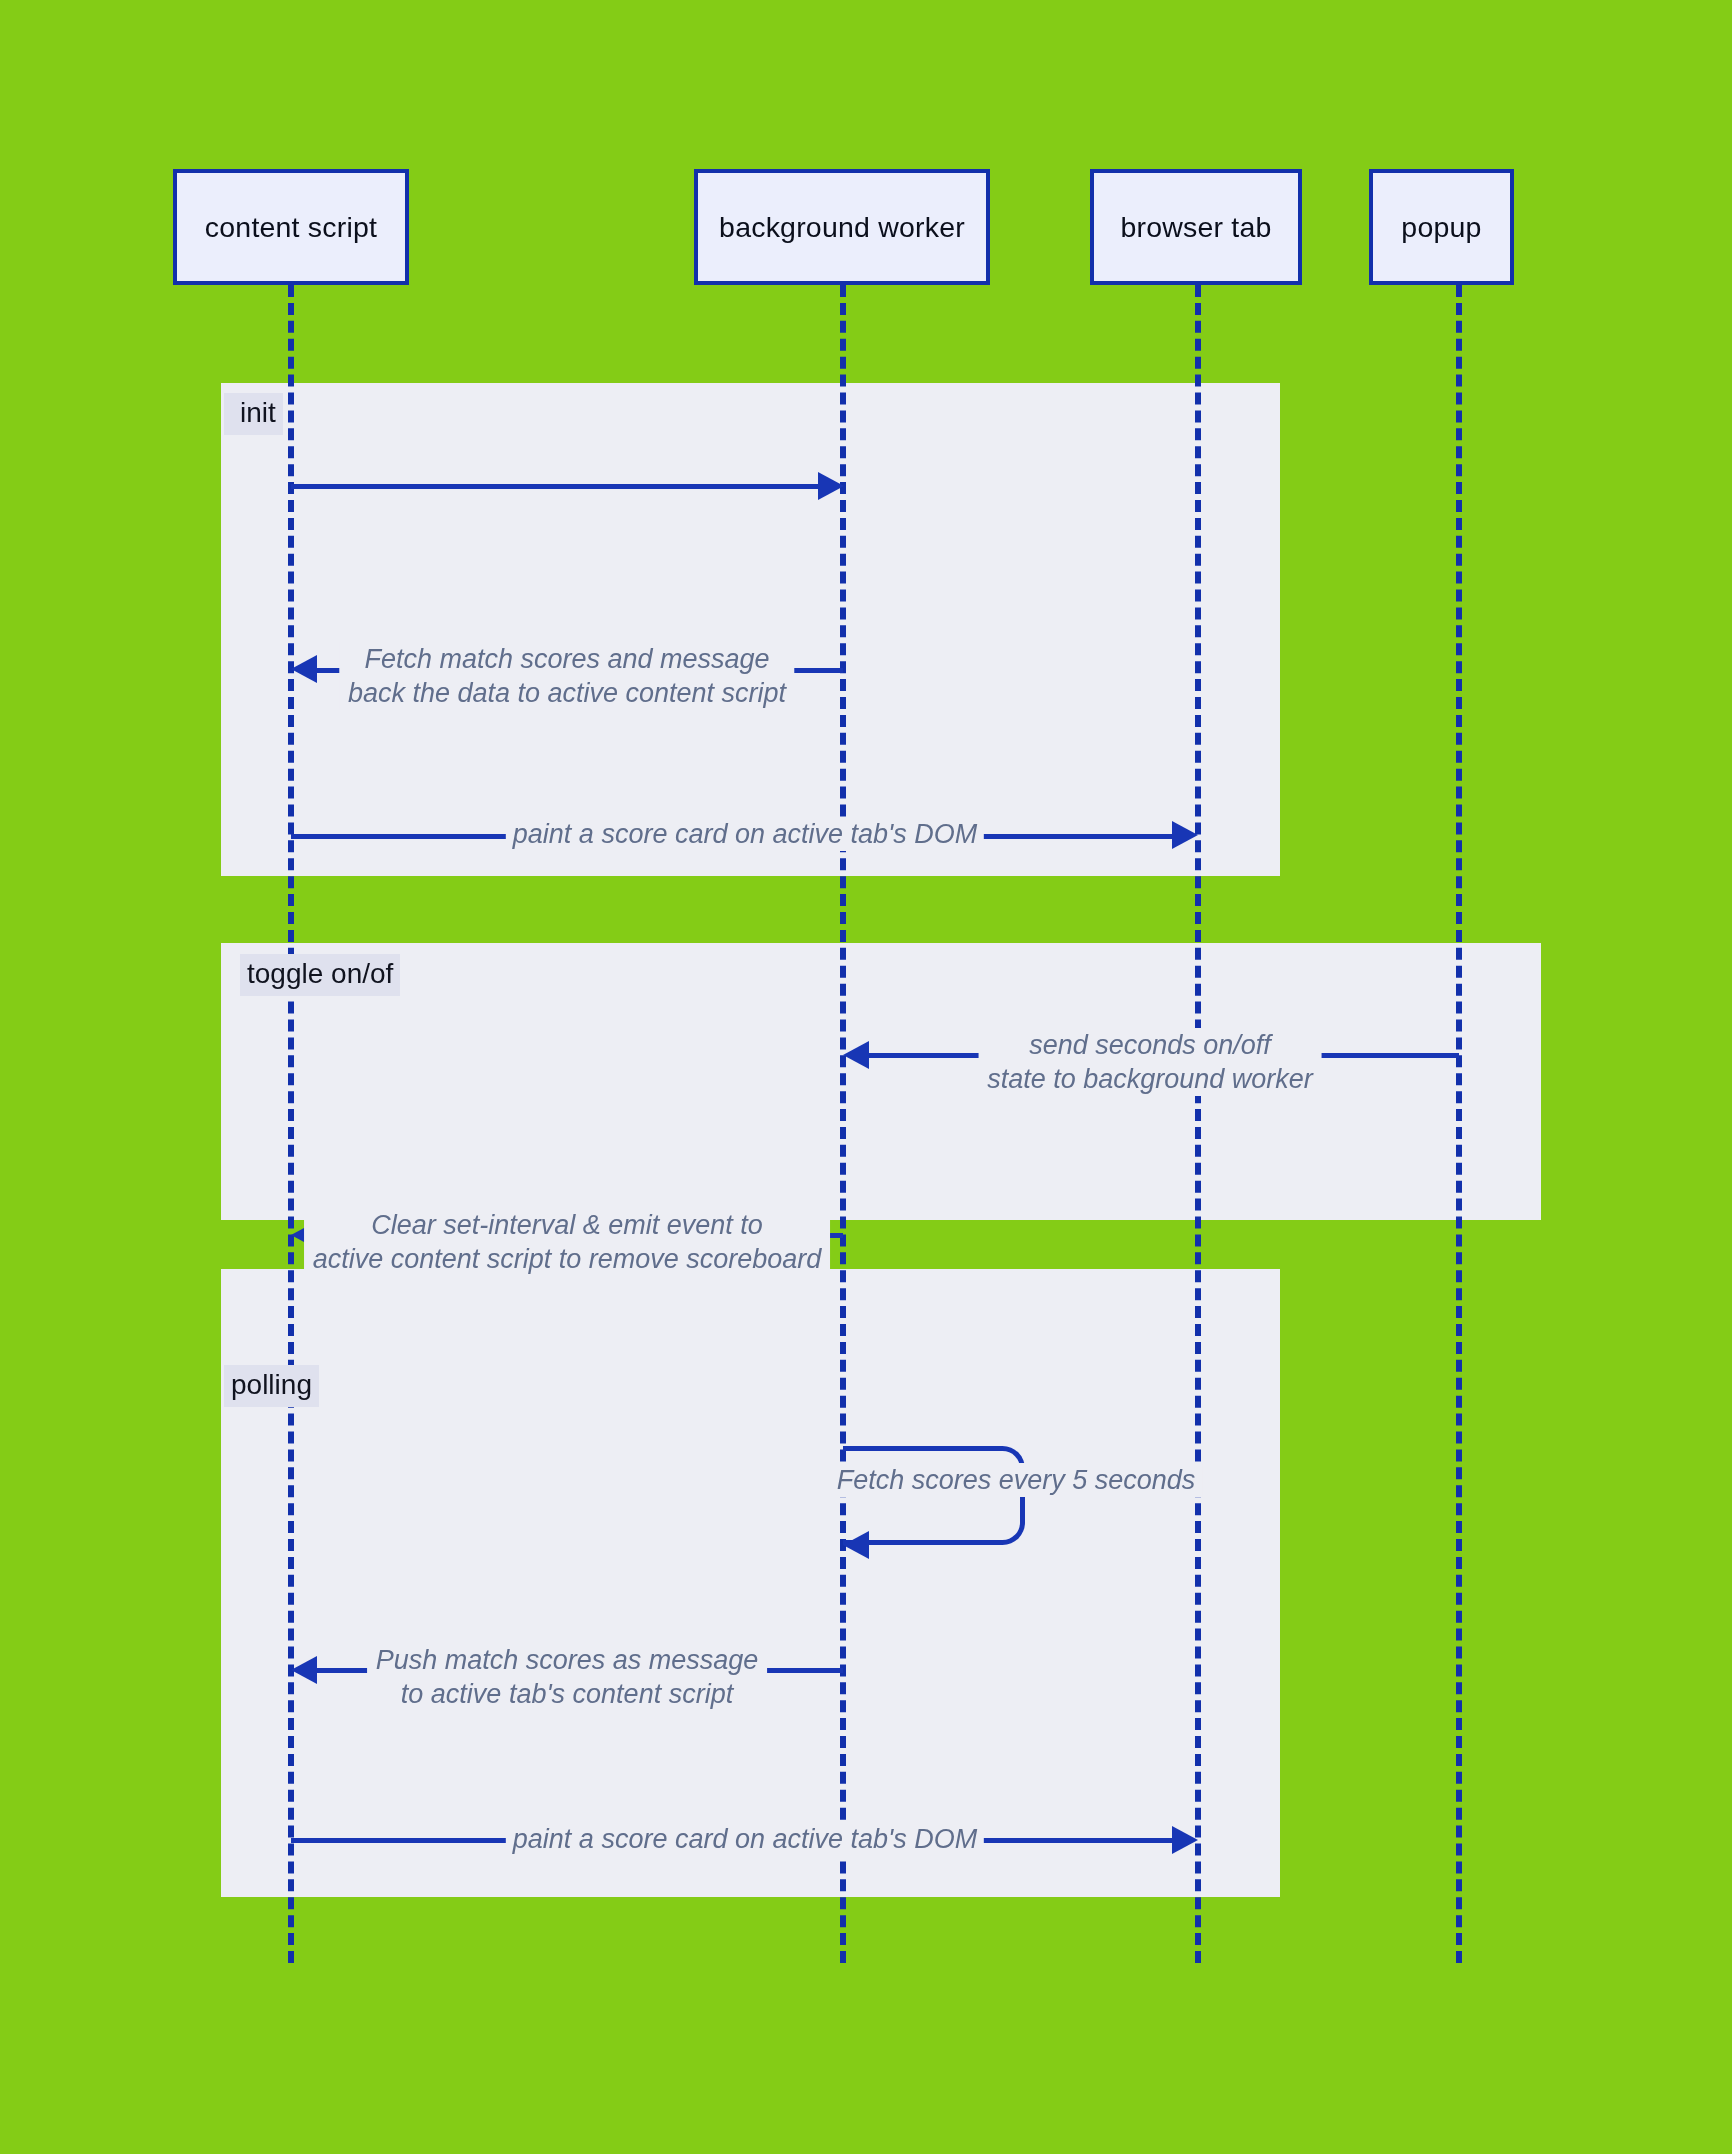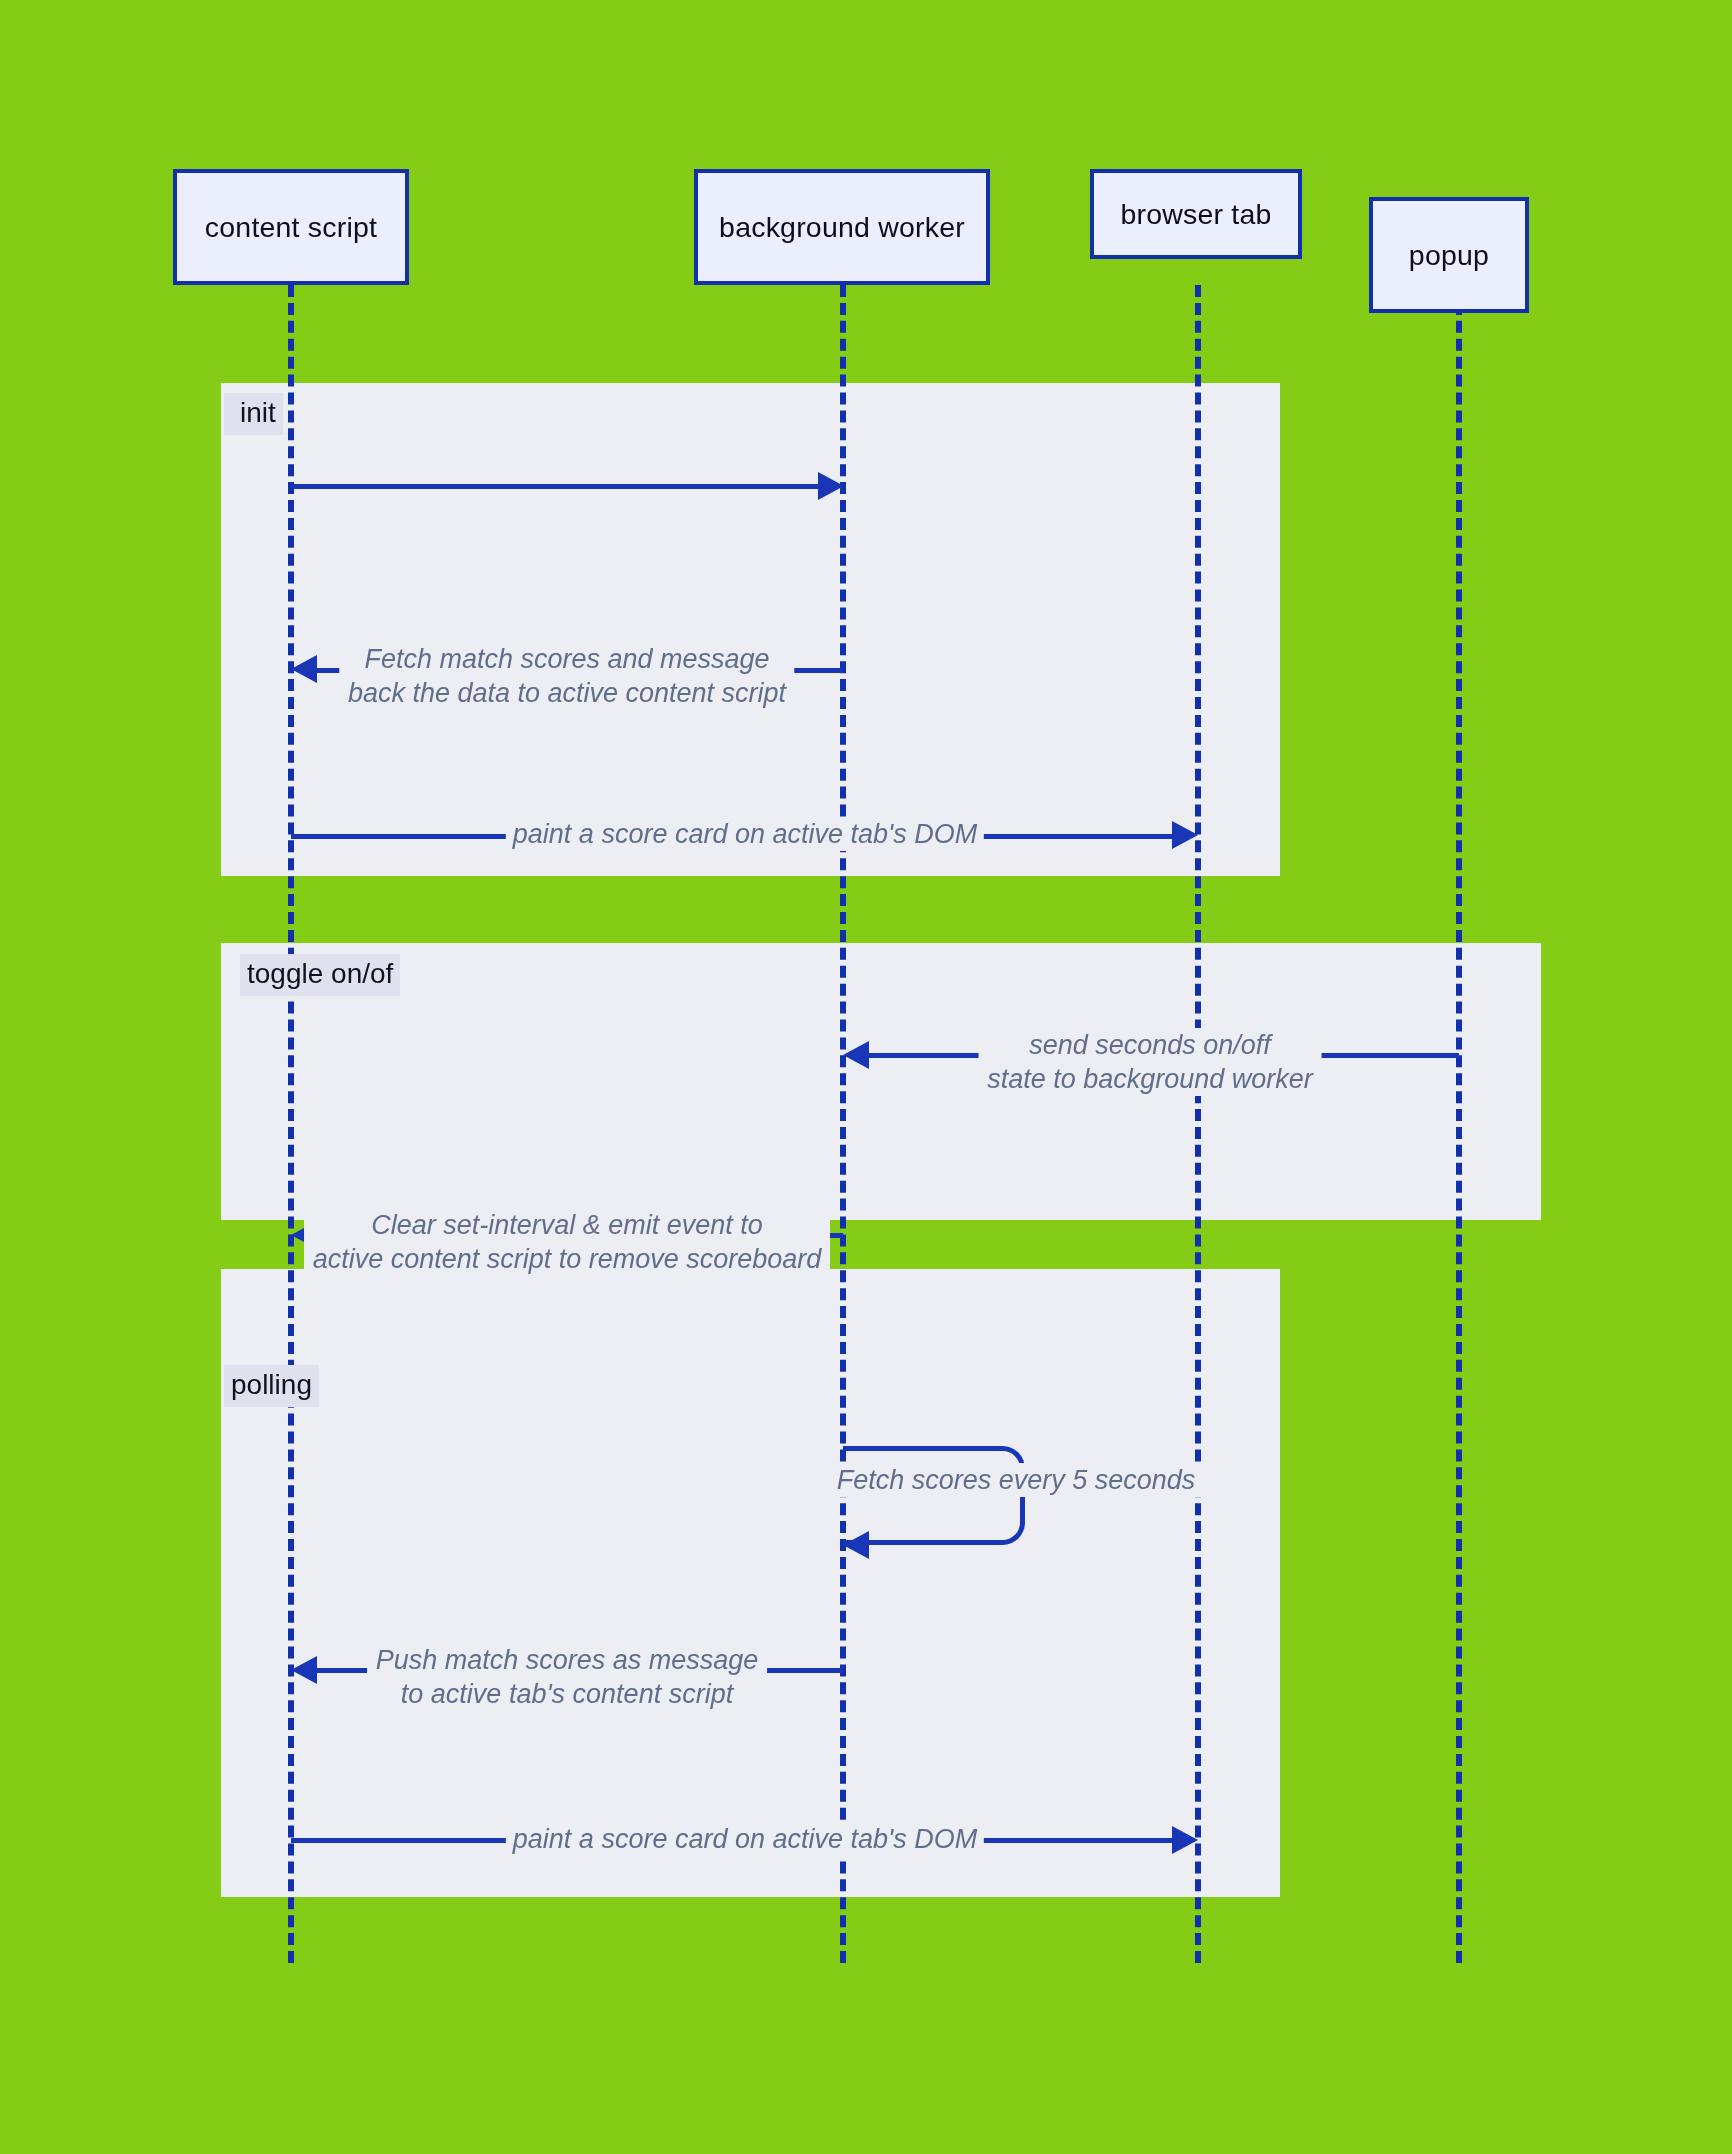--- a/index.html
+++ b/index.html
@@ -111,24 +111,24 @@
   <div class="lifeline" style="left:840px; top:285px; height:1678px;"></div>
   <div class="lifeline" style="left:1195px; top:285px; height:1678px;"></div>
   <div class="lifeline" style="left:1456px; top:285px; height:1678px;"></div>
 
   <div class="participant" style="left:173px; top:169px; width:236px; height:116px;">
     <span>content script</span>
   </div>
   <div class="participant" style="left:694px; top:169px; width:296px; height:116px;">
     <span>background worker</span>
   </div>
-  <div class="participant" style="left:1090px; top:169px; width:212px; height:90px;">
+  <div class="participant" style="left:1090px; top:169px; width:212px; height:116px;">
     <span>browser tab</span>
   </div>
-  <div class="participant" style="left:1369px; top:169px; width:160px; height:116px;margin-top:28px;">
+  <div class="participant" style="left:1369px; top:169px; width:145px; height:116px;">
     <span>popup</span>
   </div>
 
   <div class="frag-label" style="left:224px; top:393px;padding-left:16px;">init</div>
   <div class="frag-label" style="left:224px; top:954px;margin-left:16px;">toggle on/of</div>
   <div class="frag-label" style="left:224px; top:1365px;">polling</div>
 
   <div class="msg" style="left:291px; top:484px; width:527px;"></div>
   <div class="arrowhead right" style="left:818px; top:472px;"></div>
 

